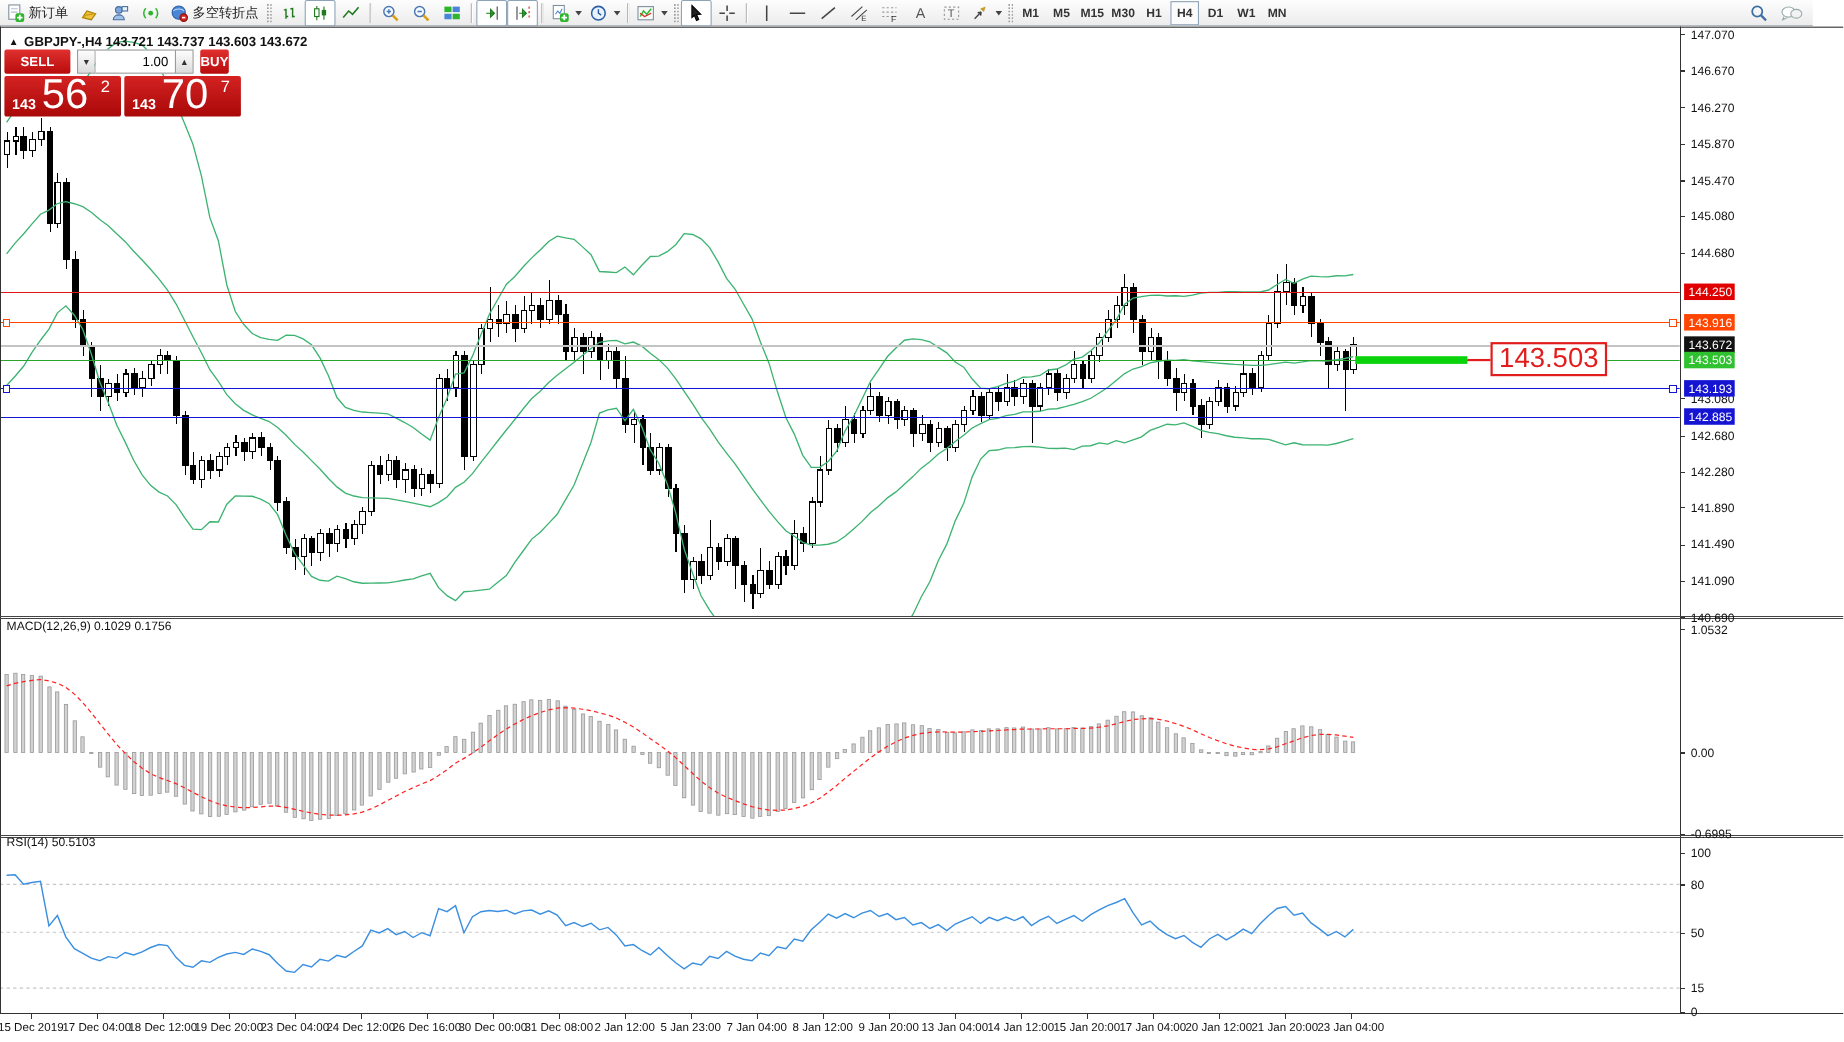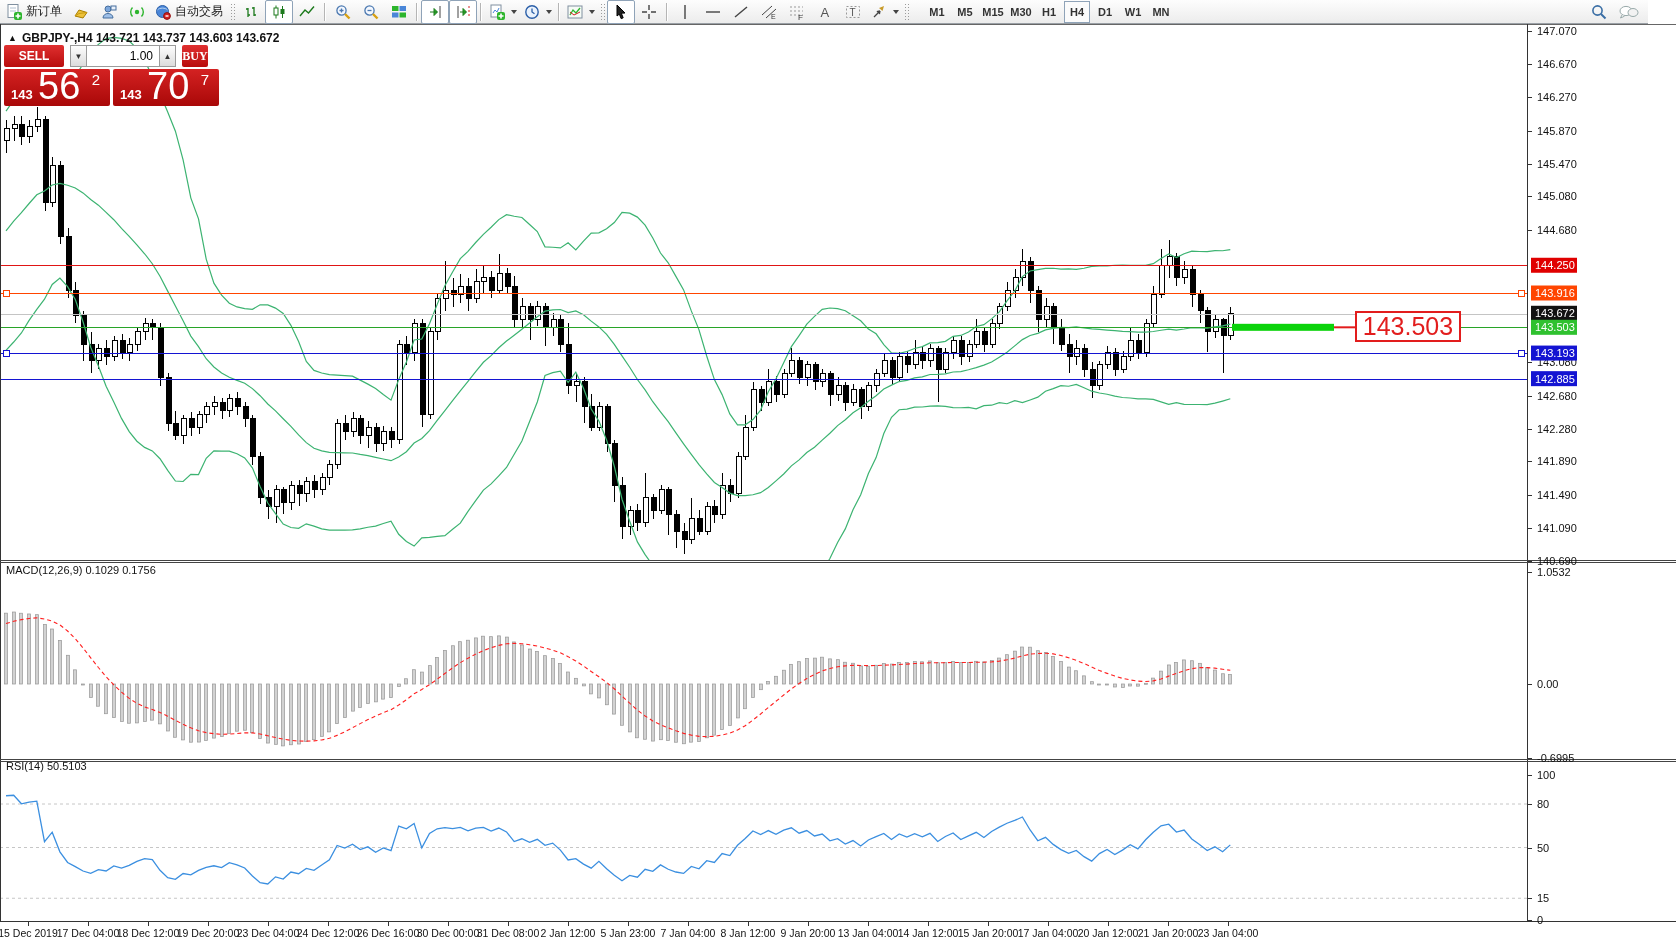--- a/index.html
+++ b/index.html
@@ -19,21 +19,21 @@
   #chart-wrap{position:absolute;left:0;top:24px;width:1676px;height:923px;background:#fff;}
   #chart-svg{position:absolute;left:0;top:0;}
   
   #symline{position:absolute;left:8px;top:7px;font-size:12px;font-weight:bold;color:#111;display:flex;align-items:center;gap:5px;}
   #symline .tri{font-size:9px;}
   
   #ocp{position:absolute;left:4px;top:21px;width:218px;}
   #ocp .row1{display:flex;align-items:stretch;height:22px;}
   .redbtn{background:linear-gradient(#e03030,#b80c0c);color:#fff;font-size:12px;font-weight:bold;display:flex;align-items:center;justify-content:center;border-radius:2px;}
   #sell-btn{width:60px;}
-  #buy-btn{width:26px;font-family:Liberation Serif, serif;}
+  #buy-btn{width:26px;}
   .spin{width:15px;background:linear-gradient(#fdfdfd,#dcdcdc);border:1px solid #9b9b9b;font-size:8px;color:#333;display:flex;align-items:center;justify-content:center;}
   #vol{width:66px;border:1px solid #9b9b9b;border-left:none;border-right:none;font-size:12px;text-align:right;padding-right:6px;display:flex;align-items:center;justify-content:flex-end;background:#fff;}
   #ocp .gap1{width:6px;}#ocp .gap2{width:6px;}
   #ocp .row2{display:flex;gap:3px;margin-top:2px;}
   .bigbox{width:106px;height:37px;background:linear-gradient(#d42222,#a90808);border-radius:2px;color:#fff;position:relative;}
   .bigbox .pre{position:absolute;left:7px;bottom:4px;font-size:13px;font-weight:bold;}
   .bigbox .big{position:absolute;left:34px;top:-4px;font-size:38px;}
   .bigbox .sup{position:absolute;right:10px;top:2px;font-size:15px;}
   
   .indlabel{position:absolute;left:6px;font-size:11px;color:#111;text-align:right;}
@@ -78,21 +78,21 @@
           <path d="M4.5 13.5a6.5 6.5 0 0 1 0-9M13.5 4.5a6.5 6.5 0 0 1 0 9" fill="none" stroke="#2db52d" stroke-width="1.4"></path>
         </svg>
     </div>
     <div class="tbtn">
       <svg class="ic" width="18" height="18">
           <circle cx="8.5" cy="8.5" r="6" fill="#4a86d8" stroke="#2b5fa8"></circle>
           <path d="M3.5 7c2-2.5 8-2.5 10 0" stroke="#bcd6f2" fill="none"></path>
           <circle cx="13" cy="13" r="3.4" fill="#d42222" stroke="#8e0f0f"></circle>
           <rect x="11.5" y="12.3" width="3" height="1.4" fill="#fff"></rect>
         </svg>
-      <span class="lbl">自动交易</span>
+      <span class="lbl">多空转折点</span>
     </div>
 
     <div class="grip"></div>
     <div class="tbtn">
       <svg class="ic" width="18" height="18">
           <path d="M6 14V5M4 6h2M6 12h2M12 13V4M10 5h2M12 12h2" stroke="#1d7a1d" fill="none" stroke-width="1.3"></path>
         </svg>
     </div>
     <div class="tbtn active">
       <svg class="ic" width="18" height="18">
@@ -229,21 +229,21 @@
     </div>
     <div class="tbtn">
       <svg class="ic" width="18" height="18">
           <path d="M4 14 L10 8 M10 8 l-3.2 .6 M10 8 l-.6 3.2" stroke="#444" stroke-width="1.3" fill="none"></path>
           <path d="M9 5 L14 3 L12.5 8 Z" fill="#c89b2a"></path>
         </svg>
       <span class="caret"></span>
     </div>
 
     <div class="grip"></div>
-    <div id="tf-group" style="display: flex; margin-left: 12px;">
+    <div id="tf-group" style="display: flex;">
         <div class="tf">M1</div>
         <div class="tf">M5</div>
         <div class="tf">M15</div>
         <div class="tf">M30</div>
         <div class="tf">H1</div>
         <div class="tf active">H4</div>
         <div class="tf">D1</div>
         <div class="tf">W1</div>
         <div class="tf">MN</div>
       </div>

